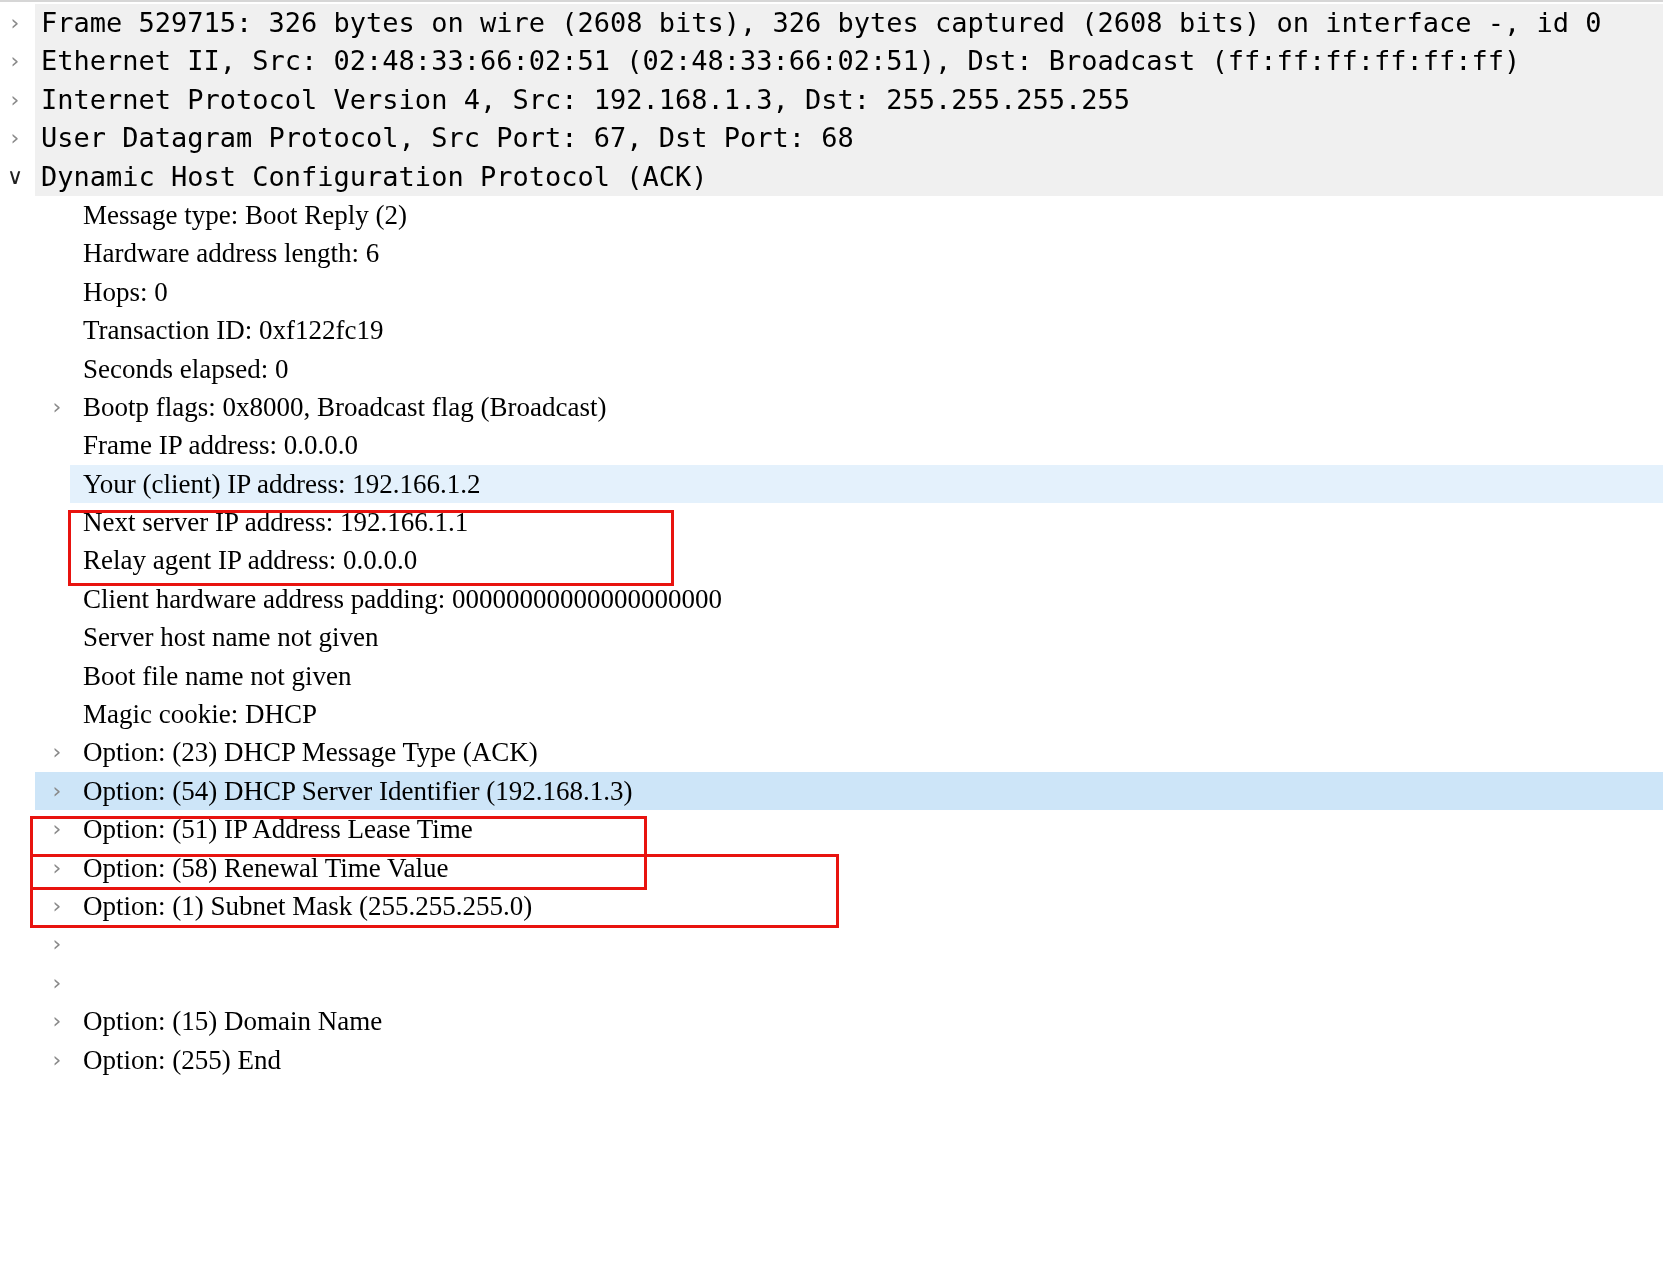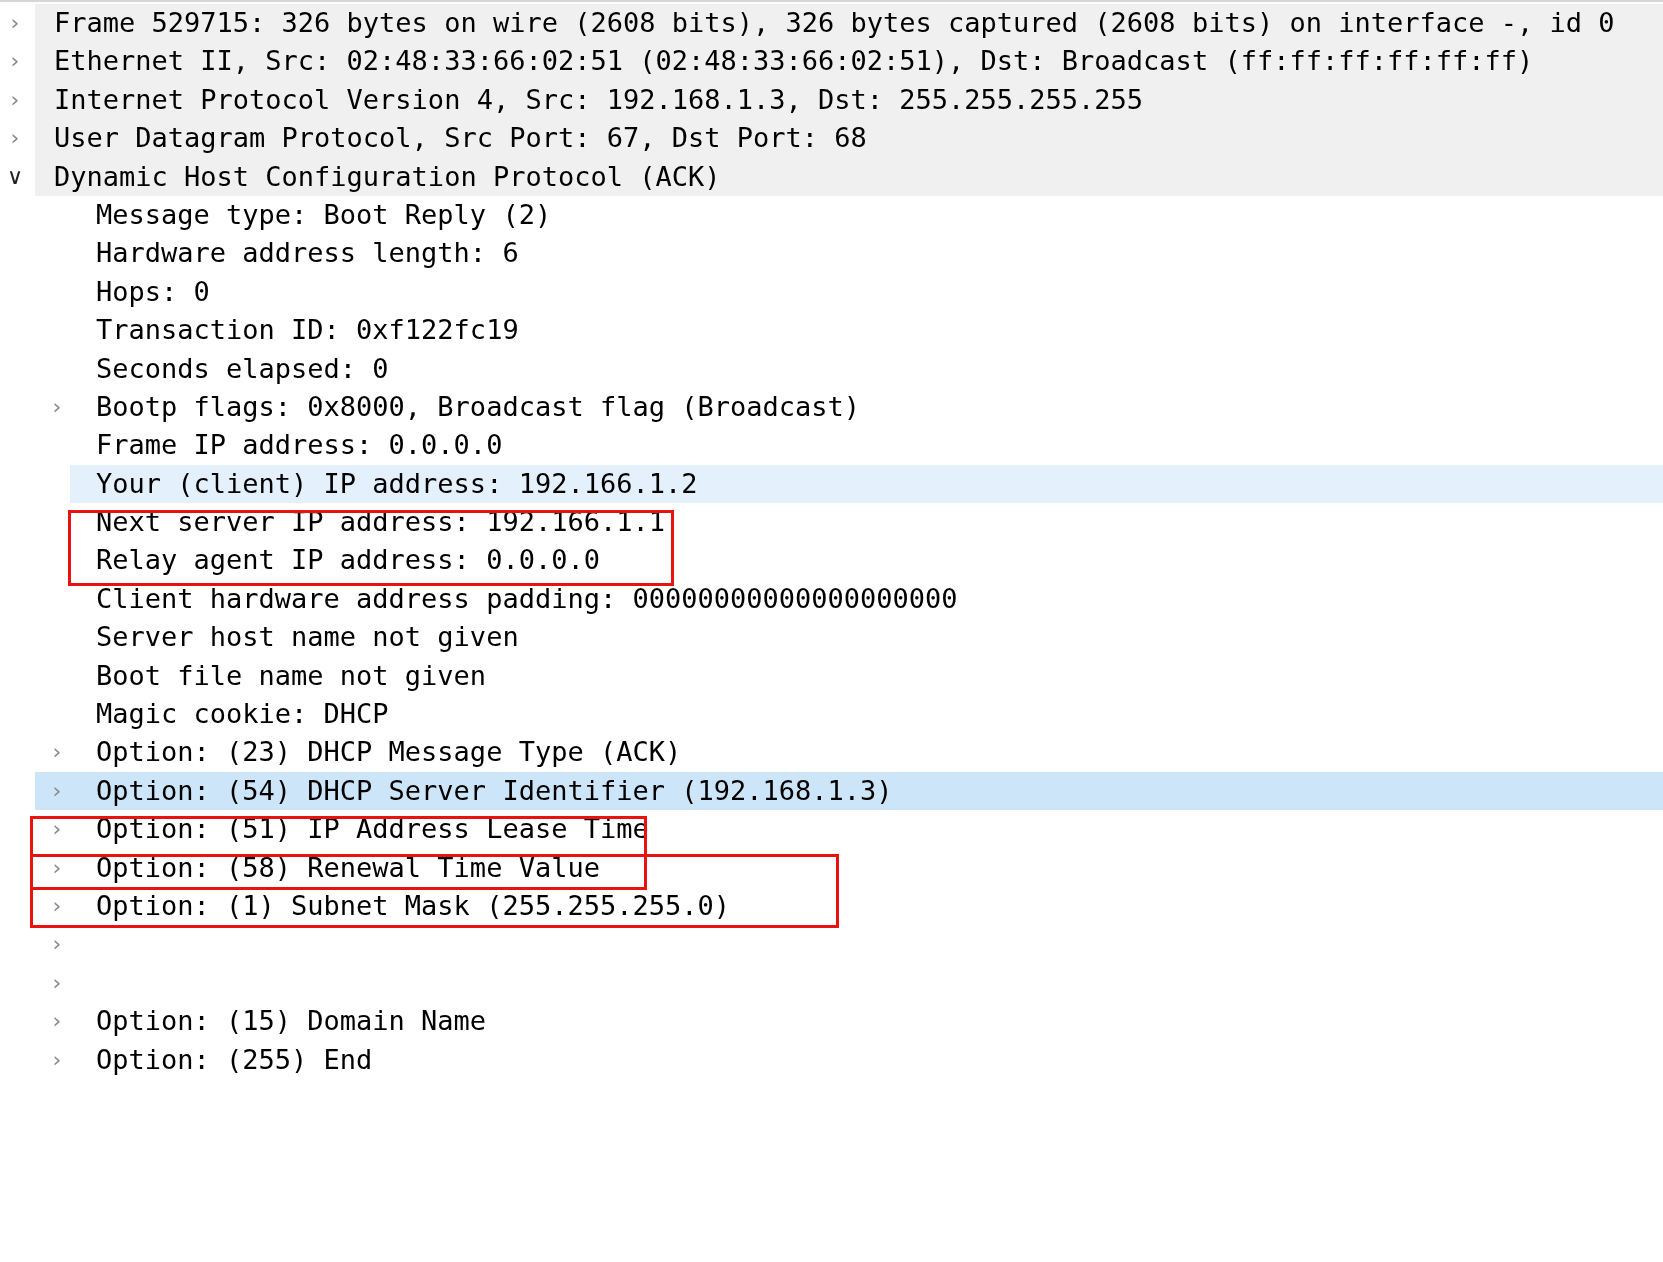--- a/index.html
+++ b/index.html
@@ -96,24 +96,23 @@
   .twisty.open {
     color: #202020;
   }
   .twisty.d0 { left: 2px; }
   .twisty.d1 { left: 44px; }
 
   .label {
     position: relative;
     display: inline-block;
     z-index: 2;
-    margin-left: 13px;
   }
   .label.d0 { padding-left: 41px; }
-  .label.d1 { padding-left: 83px; }
+  .label.d1 { padding-left: 83px; font-family: Liberation Serif, serif; }
 
   
   .redbox {
     position: absolute;
     border: 3px solid #e8130f;
     box-sizing: border-box;
     z-index: 5;
     pointer-events: none;
     background: transparent;
   }

